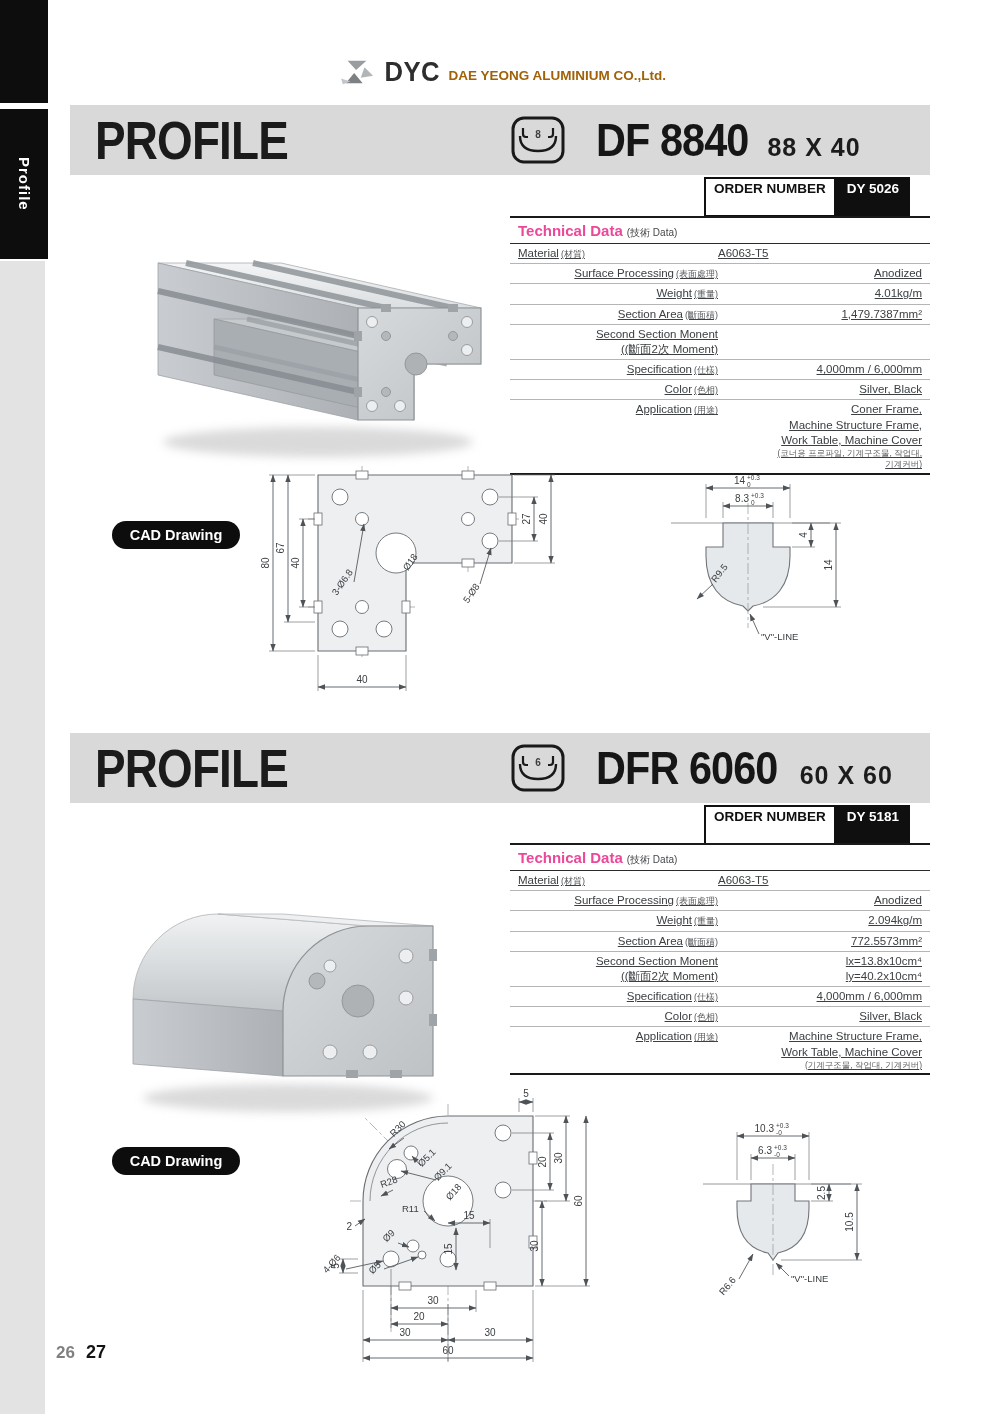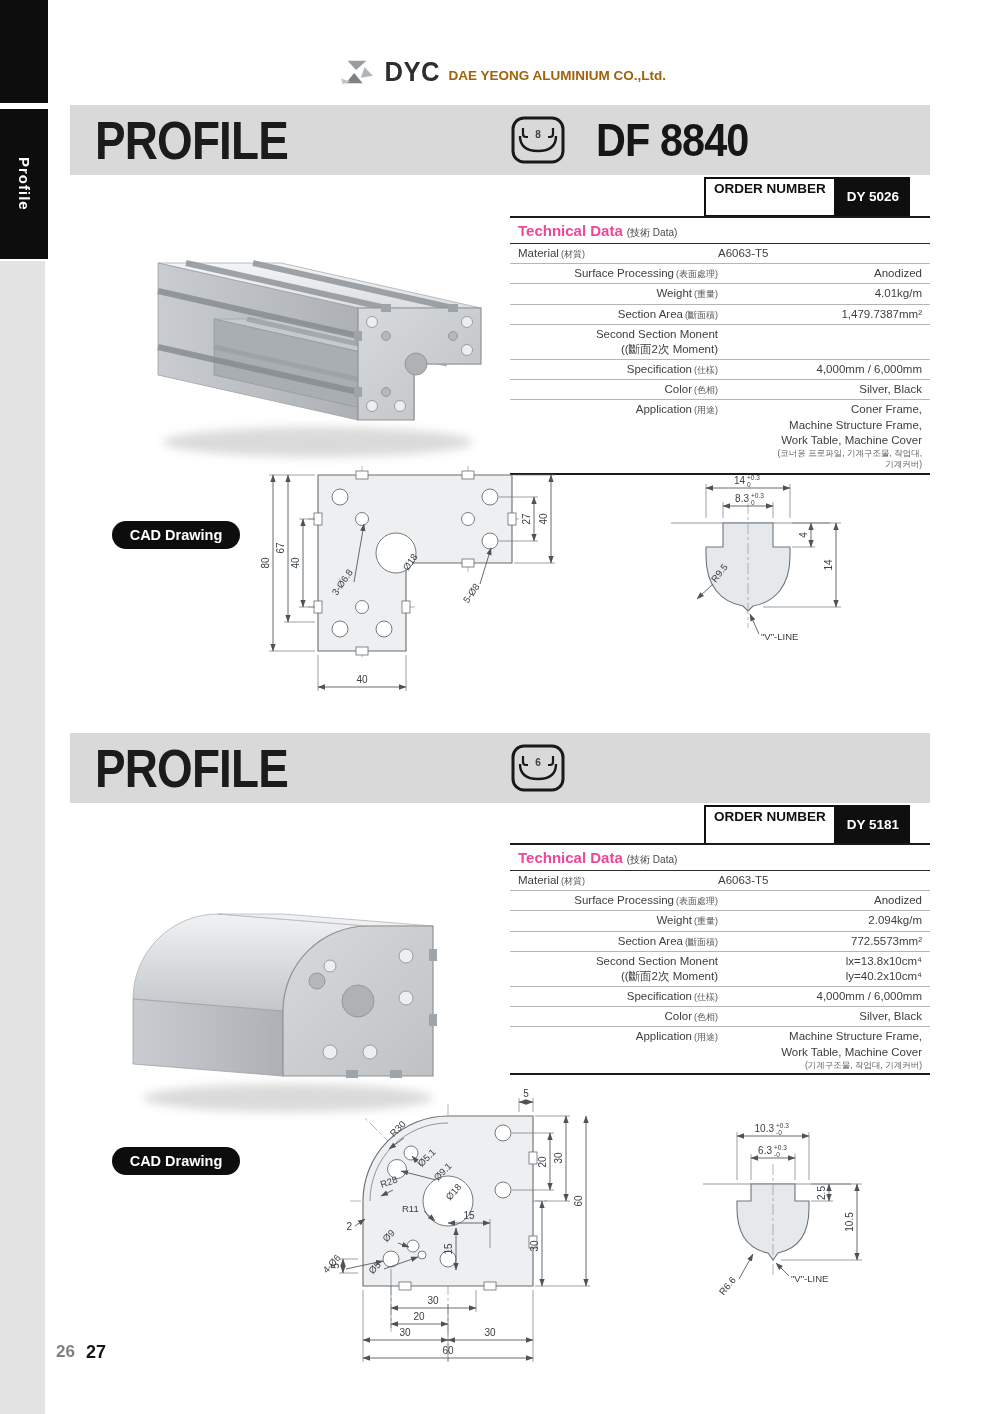--- a/index.html
+++ b/index.html
@@ -22,27 +22,27 @@
           color:#1b1b1b;transform:scaleX(.85);transform-origin:left center;letter-spacing:-1px;}
   .slot-icon{position:absolute;left:440px;top:10px;width:56px;height:50px;}
   .modelwrap{position:absolute;left:526px;top:0;height:56px;display:flex;align-items:baseline;line-height:70px;}
   .model{font-size:46px;font-weight:800;color:#161616;transform:scaleX(.9);transform-origin:left;letter-spacing:-1px;}
   .msize{font-size:25px;font-weight:bold;color:#1c1c1c;margin-left:2px;letter-spacing:1px;}
   
   .order{position:absolute;display:flex;height:40px;}
   .order .olbl{background:#fff;border:2px solid #101010;color:#101010;font-size:13.5px;font-weight:bold;
                line-height:20px;padding:0 8px;white-space:nowrap;}
   .order .onum{background:#0f0f0f;color:#fff;font-size:13.5px;font-weight:bold;line-height:24px;
-               padding:8px 11px;white-space:nowrap;}
+               padding:0 11px;white-space:nowrap;}
   
   .tbl{position:absolute;width:420px;border-bottom:2.5px solid #1a1a1a;color:#3c4043;}
   .tbl-head{border-top:2.5px solid #1a1a1a;border-bottom:1.8px solid #2a2a2a;padding:4px 8px 3px;}
   .tbl-head .tt{font-size:15px;font-weight:600;color:#ec4899;}
   .tbl-head .tts{font-size:10px;color:#45474a;margin-left:4px;}
-  .trow{display:flex;padding:2px 8px;font-size:11.5px;line-height:1.32;}
+  .trow{display:flex;padding:2px 8px;font-size:11.5px;line-height:1.32;text-decoration:underline;}
   .trow + .trow{border-top:1px solid #b5b5b5;text-align:right;}
   .trow .lbl{width:200px;flex:none;}
   .trow .lbl div:empty{display:none;}
   .trow .sub{font-size:9px;color:#55585b;margin-left:2px;}
   .trow .val{flex:1;}
   .trow .note{font-size:8.5px;color:#5a5d60;line-height:1.35;}
   
   .cadpill{position:absolute;left:112px;width:128px;height:28px;background:#0d0d0d;border-radius:14px;
            color:#fff;font-size:14.5px;font-weight:bold;text-align:center;line-height:28px;}
   
@@ -51,21 +51,21 @@
   svg .ext{stroke:#70757a;stroke-width:.7;fill:none;}
   svg .cl{stroke:#8f969b;stroke-width:.7;fill:none;stroke-dasharray:11 3 3 3;}
   svg .otl{fill:#edeff1;stroke:#686d72;stroke-width:1.1;}
   svg .thin{fill:none;stroke:#7a7f84;stroke-width:.8;}
   svg .hole{fill:#ffffff;stroke:#686d72;stroke-width:.9;}
   svg .notch{fill:#ffffff;stroke:#686d72;stroke-width:.8;}
   svg text{font-family:"Liberation Sans",sans-serif;fill:#3b4044;font-size:10px;}
   svg text.tol{font-size:6.5px;}
   svg text.lead{font-size:9.5px;}
   
-  .pagenums{position:absolute;left:56px;top:1342px;display:flex;gap:11px;align-items:flex-start;}
+  .pagenums{position:absolute;left:56px;top:1342px;display:flex;gap:11px;align-items:center;}
   .pn-l{color:#7f7f7f;font-size:17px;font-weight:bold;}
   .pn-r{color:#141414;font-size:18px;font-weight:bold;}
 </style>
 </head>
 <body>
 
 <svg width="0" height="0" style="position:absolute">
 <defs>
   <marker id="arr" viewBox="0 0 10 8" markerWidth="9" markerHeight="7" refX="9" refY="4" orient="auto-start-reverse">
     <path d="M0,0.6 L9.5,4 L0,7.4 Z" fill="#4e5357"></path>
@@ -115,20 +115,21 @@
     <div class="ptitle">PROFILE</div>
     <svg class="slot-icon" viewBox="0 0 56 50">
       <rect x="3" y="3" width="50" height="44" rx="11" fill="none" stroke="#191919" stroke-width="3"></rect>
       <path d="M13,13 v6 q0,3 3,3 h2" fill="none" stroke="#191919" stroke-width="2.2"></path>
       <path d="M43,13 v6 q0,3 -3,3 h-2" fill="none" stroke="#191919" stroke-width="2.2"></path>
       <path d="M10,21 q0,15 18,15 q18,0 18,-15" fill="none" stroke="#191919" stroke-width="2.4"></path>
       <text x="28" y="23" text-anchor="middle" font-size="16" font-weight="bold" fill="#191919">8</text>
     </svg>
     <div class="modelwrap">
       <span class="model">DF 8840</span>
+      <span class="msize">88 X 40</span>
     </div>
   </div>
 
   <div class="order" style="left:704px;top:177px;">
     <span class="olbl">ORDER NUMBER</span>
     <span class="onum">DY 5026</span>
   </div>
 
   <svg class="abs" style="left:103px;top:198px;" width="402" height="280" viewBox="0 0 402 280">
     <ellipse cx="215" cy="244" rx="155" ry="15" fill="#c7c7c7" opacity=".65" filter="url(#soft)"></ellipse>
@@ -344,20 +345,24 @@
 
   <div class="banner" style="top:733px;">
     <div class="ptitle">PROFILE</div>
     <svg class="slot-icon" viewBox="0 0 56 50">
       <rect x="3" y="3" width="50" height="44" rx="11" fill="none" stroke="#191919" stroke-width="3"></rect>
       <path d="M13,13 v6 q0,3 3,3 h2" fill="none" stroke="#191919" stroke-width="2.2"></path>
       <path d="M43,13 v6 q0,3 -3,3 h-2" fill="none" stroke="#191919" stroke-width="2.2"></path>
       <path d="M10,21 q0,15 18,15 q18,0 18,-15" fill="none" stroke="#191919" stroke-width="2.4"></path>
       <text x="28" y="23" text-anchor="middle" font-size="16" font-weight="bold" fill="#191919">6</text>
     </svg>
+    <div class="modelwrap">
+      <span class="model">DFR 6060</span>
+      <span class="msize">60 X 60</span>
+    </div>
   </div>
 
   <div class="order" style="left:704px;top:805px;">
     <span class="olbl">ORDER NUMBER</span>
     <span class="onum">DY 5181</span>
   </div>
 
   <svg class="abs" style="left:118px;top:836px;" width="348" height="296" viewBox="0 0 348 296">
     <ellipse cx="170" cy="262" rx="145" ry="14" fill="#c7c7c7" opacity=".65" filter="url(#soft)"></ellipse>
 

